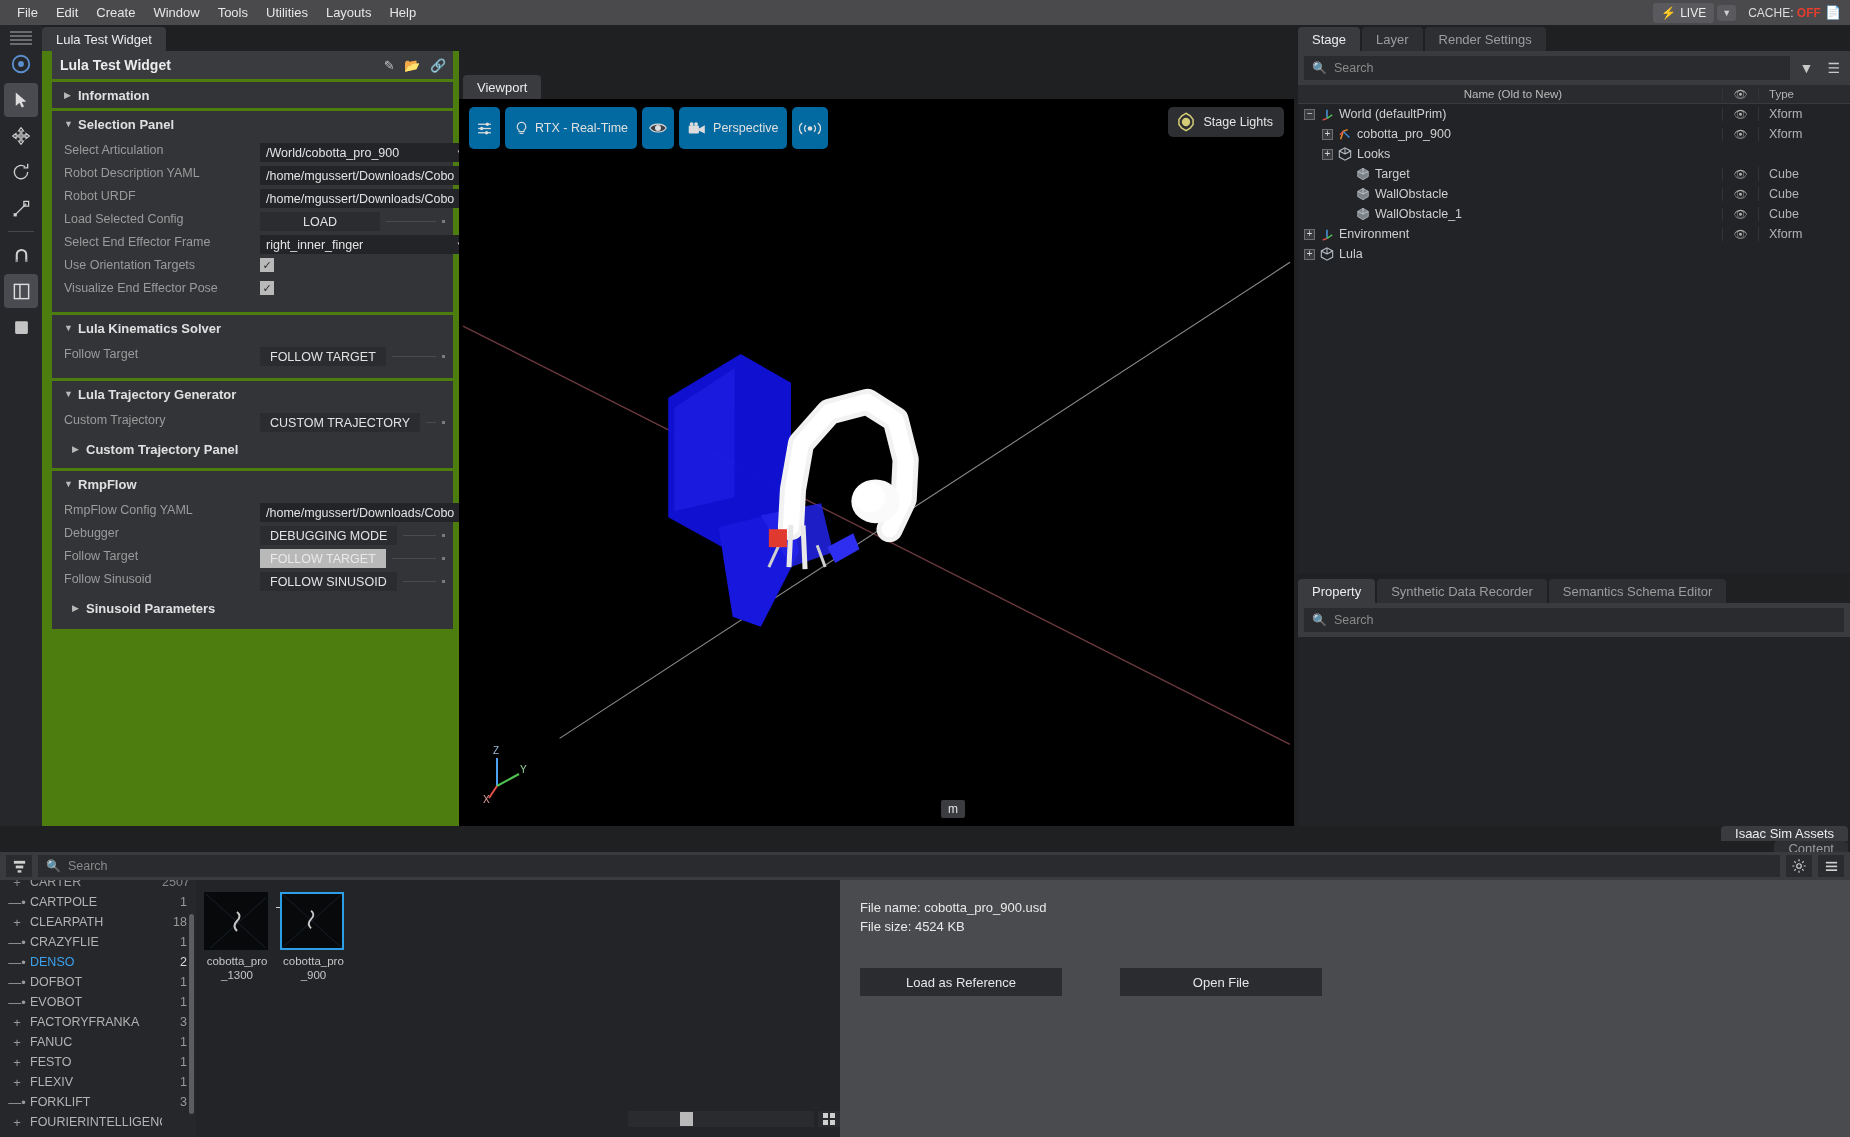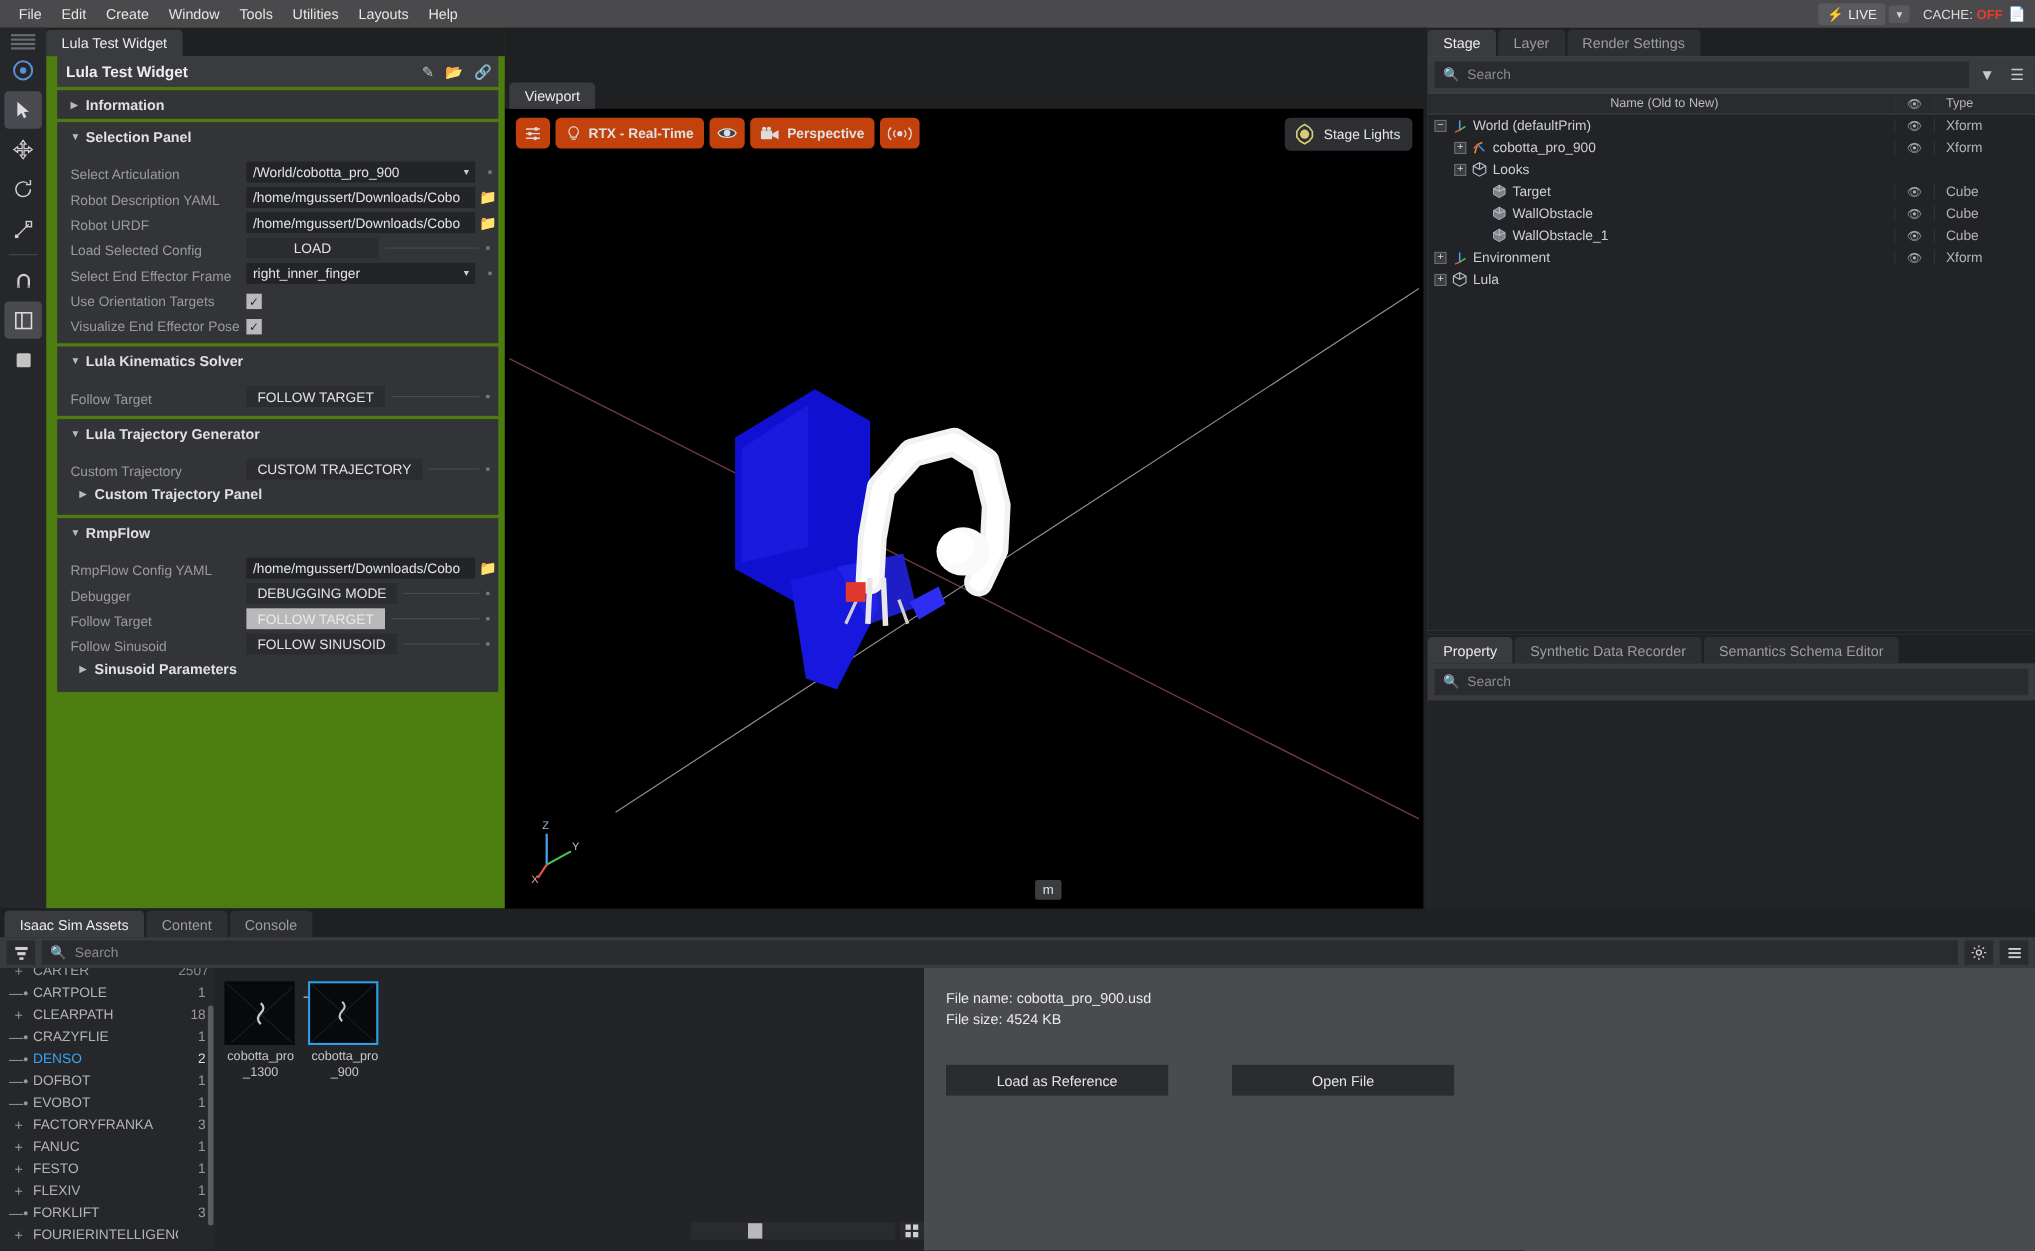--- a/index.html
+++ b/index.html
@@ -64,21 +64,21 @@
   .widget-header .wt { font-size: 14px; font-weight: bold; color: #ececec; }
   .wh-icons { position: absolute; right: 6px; display: flex; gap: 10px; align-items: center; color: #c4c4c4; }
   .wh-icons span { cursor: pointer; font-size: 13px; }
 
   .collapsible { background: #333438; margin-bottom: 3px; }
   .coll-head { height: 26px; display: flex; align-items: center; padding-left: 12px; cursor: pointer; }
   .coll-head .arw { font-size: 9px; color: #b9b9b9; width: 14px; }
   .coll-head .ct { font-size: 13px; font-weight: bold; color: #e0e0e0; }
   .coll-head.sub { padding-left: 20px; }
 
-  .row { display: flex; align-items: flex-end; height: 23px; padding-left: 12px; }
+  .row { display: flex; align-items: flex-start; height: 23px; padding-left: 12px; gap: 36px; }
   .row .lbl { font-size: 12.5px; color: #9b9b9b; width: 160px; flex: 0 0 160px; }
   .row .ctl { flex: 1 1 auto; display: flex; align-items: center; }
   .field {
     background: #232427; height: 19px; display: flex; align-items: center; padding: 0 6px;
     font-size: 12.5px; color: #e3e3e3; width: 208px; overflow: hidden; white-space: nowrap;
     position: relative; cursor: text;
   }
   .field.dd { justify-content: space-between; padding-right: 4px; }
   .field .caret { font-size: 8px; color: #cfcfcf; }
   .folder-ic { margin-left: 4px; color: #cbb07a; font-size: 13px; cursor: pointer; }
@@ -94,22 +94,22 @@
     width: 14px; height: 14px; background: #b9b9b9; display: flex; align-items: center;
     justify-content: center; color: #2b2c30; font-size: 11px; cursor: pointer;
   }
 
   
   .center-col { flex: 1 1 auto; display: flex; flex-direction: column; min-width: 0; background: #1f2022; }
   .vp-wrap { flex: 1 1 auto; display: flex; flex-direction: column; min-height: 0; padding-right: 4px; }
   .vp-canvas { flex: 1 1 auto; background: #000; position: relative; overflow: hidden; }
   .vp-toolbar { position: absolute; top: 8px; left: 10px; display: flex; align-items: center; gap: 5px; z-index: 5; }
   .vtb {
-    background: #c2410c; height: 28px; border-radius: 5px; display: flex; align-items: center;
-    padding: 0 9px; gap: 6px; font-size: 12.5px; color: #e0e0e0; cursor: pointer; font-weight: bold;
+    background: #0369a1; height: 42px; border-radius: 5px; display: flex; align-items: center;
+    padding: 0 9px; gap: 6px; font-size: 12.5px; color: #e0e0e0; cursor: pointer;
   }
   .vtb.sq { padding: 0 7px; }
   .stage-lights {
     position: absolute; top: 8px; right: 10px; background: #2e2f33; height: 30px; border-radius: 5px;
     display: flex; align-items: center; padding: 0 11px 0 8px; gap: 8px; font-size: 12.5px; color: #e6e6e6;
     cursor: pointer; z-index: 5;
   }
   .axis-gizmo { position: absolute; left: 24px; bottom: 22px; z-index: 5; }
   .unit-badge {
     position: absolute; left: 482px; bottom: 8px; background: #3b3c40; color: #e2e2e2;
@@ -694,21 +694,21 @@
             <span class="sicon">🔍</span>
             <span>Search</span>
           </div>
         </div>
         <div class="prop-area"></div>
       </div>
     </div>
   </div>
 
   <div class="bottom-panel">
-    <div class="tabstrip" style="padding-left:4px;">
+    <div class="tabstrip" style="padding-left:4px;flex-direction:column;">
       <div class="tab active">Isaac Sim Assets</div>
       <div class="tab">Content</div>
       <div class="tab">Console</div>
     </div>
     <div class="bp-toolbar">
       <div class="bp-iconbtn">
         <svg width="15" height="15" viewBox="0 0 16 16">
             <rect x="2" y="2" width="12" height="3" fill="#cfcfcf"></rect>
             <rect x="4" y="7" width="8" height="3" fill="#cfcfcf"></rect>
             <rect x="6" y="12" width="4" height="2.5" fill="#cfcfcf"></rect>

